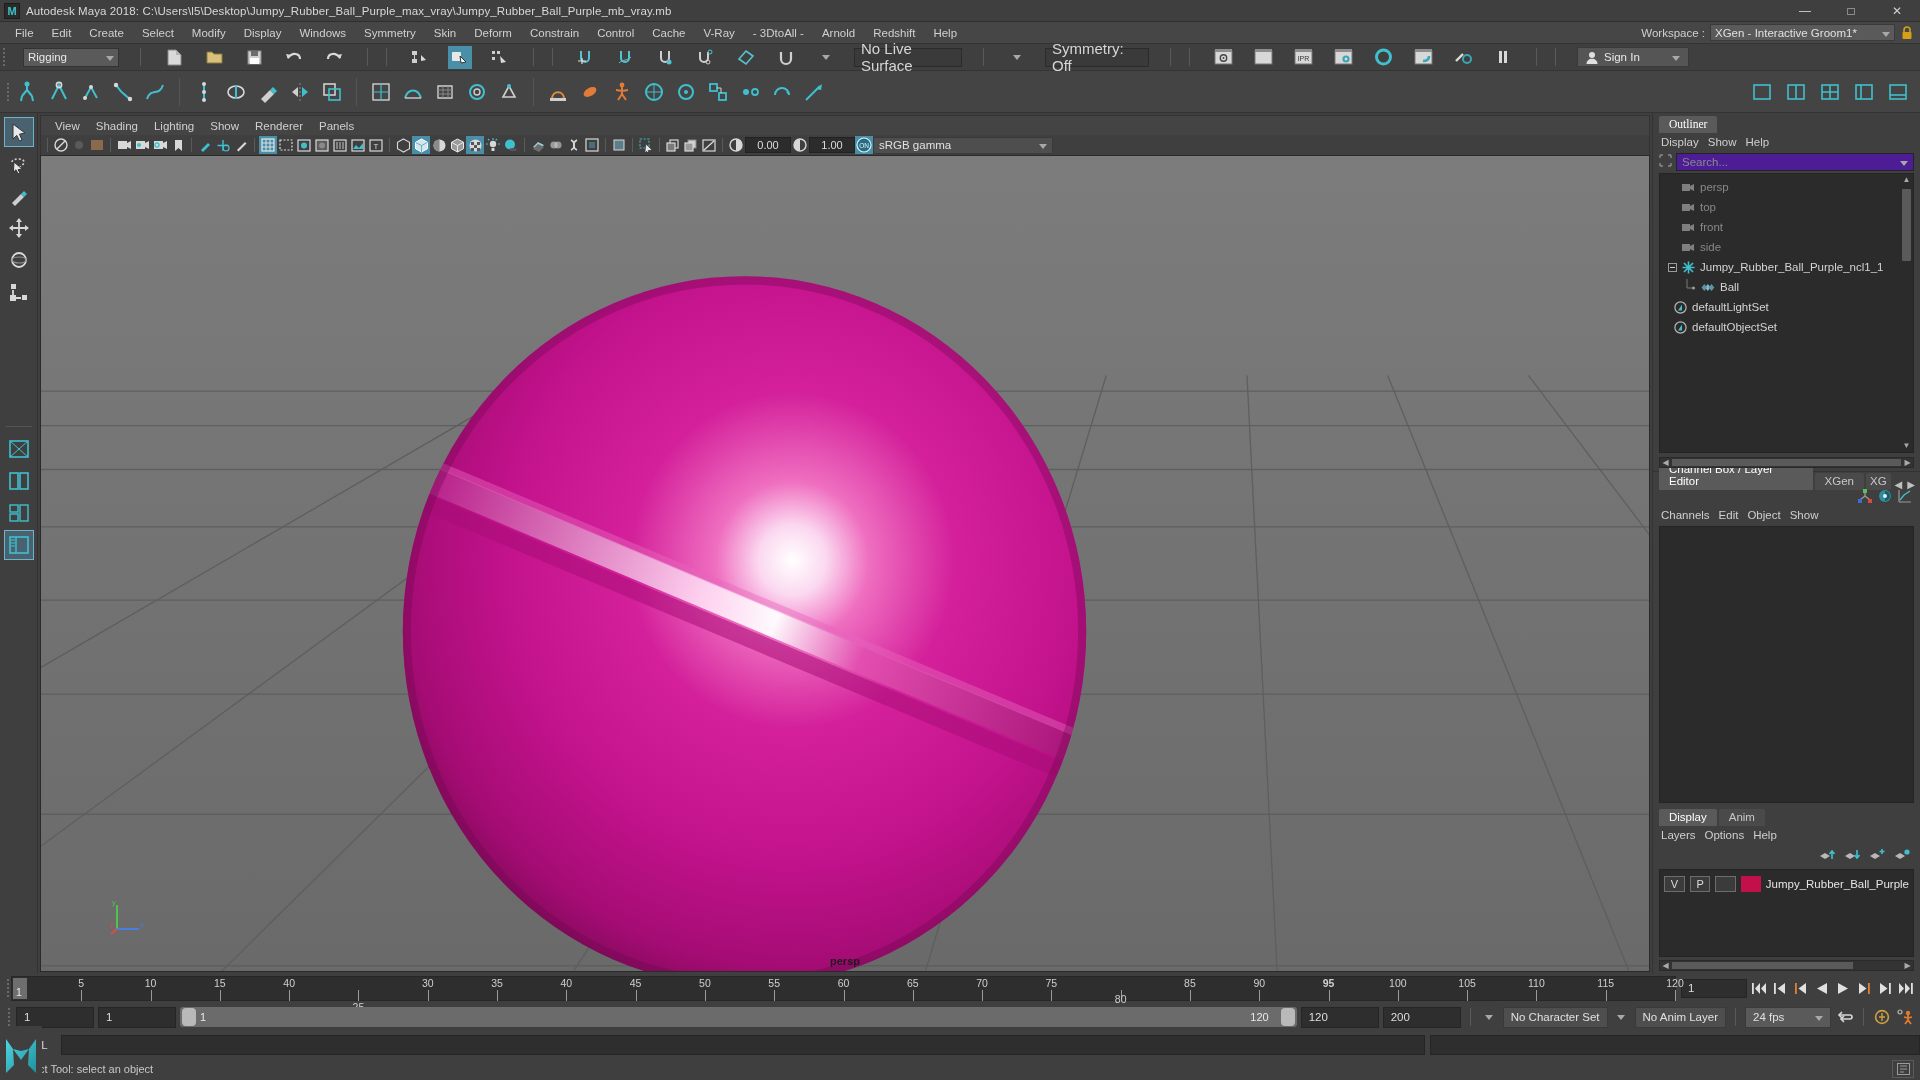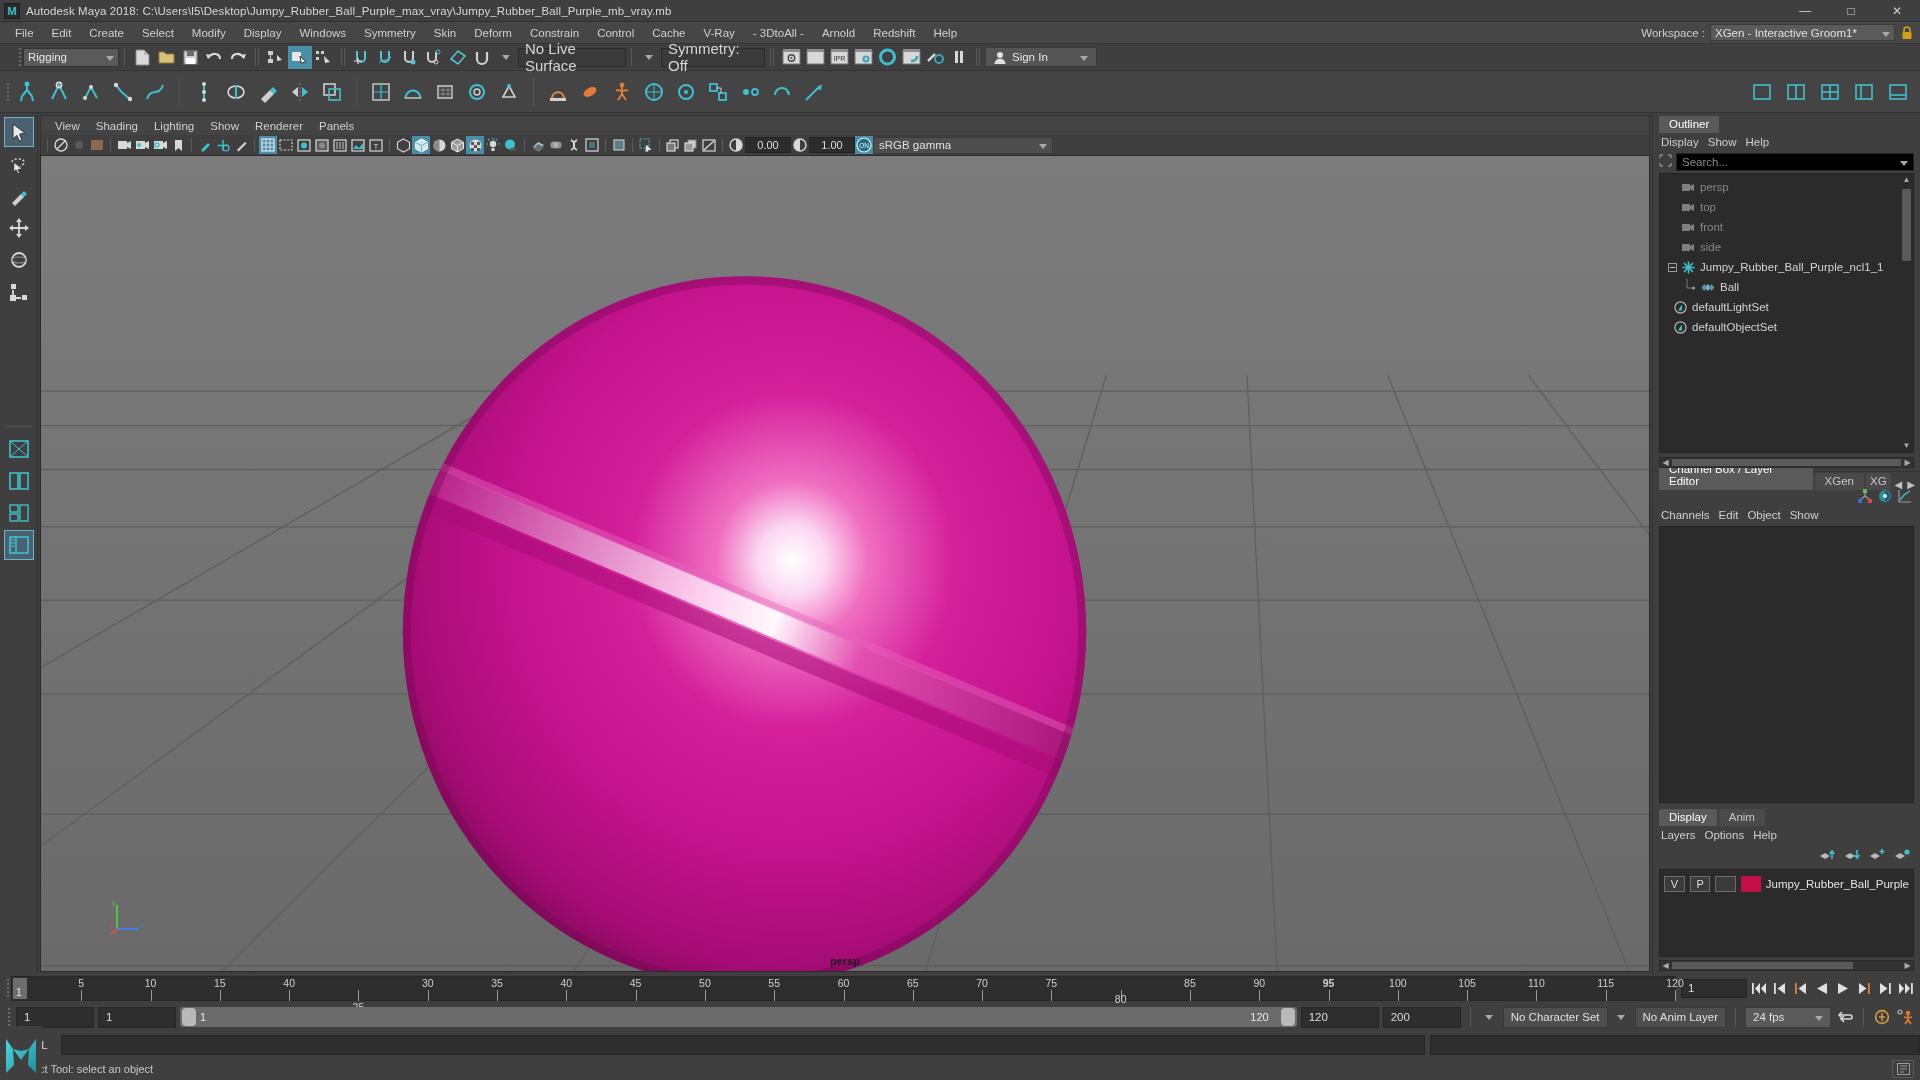--- a/index.html
+++ b/index.html
@@ -23,22 +23,22 @@
      padding-left:6px; border-bottom:1px solid #343434; }
   .menu-item { font-size:11.5px; color:#d0d0d0; padding:2px 9px; cursor:default; }
   .ws-wrap { margin-left:auto; display:flex; align-items:center; padding-right:6px; gap:5px; }
   .ws-label { font-size:11.5px; color:#d0d0d0; }
   .ws-select { background:#5a5a5a; border:1px solid #3a3a3a; height:17px; min-width:185px;
      font-size:11.5px; color:#e0e0e0; display:flex; align-items:center; padding:0 4px; position:relative;}
   .ws-select .arrow { margin-left:auto; }
   .lock-ico { width:14px; height:16px; display:flex; align-items:center; justify-content:center; }
 
   
-  .statusline { height:27px; background:#3f3f3f; display:flex; align-items:center; gap:0px;
-     border-bottom:1px solid #343434; padding-left:16px; }
+  .statusline { height:27px; background:#3f3f3f; display:flex; align-items:center; gap:16px;
+     border-bottom:1px solid #343434; padding-left:0; }
   .grip { width:7px; height:22px; display:flex; flex-direction:column; justify-content:center;
      align-items:center; gap:2px; flex:none; }
   .grip i { width:2px; height:2px; background:#6a6a6a; display:block; }
   .menu-sel { background:#5a5a5a; border:1px solid #333; height:19px; width:96px; font-size:11.5px;
      color:#e8e8e8; display:flex; align-items:center; padding:0 4px; }
   .sep { width:1px; height:18px; background:#5a5a5a; margin:0 5px; flex:none; }
   .sbtn { width:24px; height:23px; display:flex; align-items:center; justify-content:center; flex:none; }
   .sbtn.on { background:#4a8fa8; }
   .txtfield { background:#3a3a3a; border:1px solid #2b2b2b; height:19px; font-size:15px;
      color:#d6d6d6; display:flex; align-items:center; padding:0 6px; }
@@ -83,28 +83,28 @@
   .viewport { flex:1; position:relative; overflow:hidden; background:#6e6e6e;
      border:1px solid #2a2a2a; }
   .vp-label { position:absolute; bottom:4px; left:50%; transform:translateX(-50%);
      font-size:11px; color:#1b1b1b; font-weight:bold; }
   .axis { position:absolute; left:68px; bottom:36px; width:36px; height:36px; }
 
   
   .rightcol { width:268px; background:#3f3f3f; display:flex; flex-direction:column;
      border-left:1px solid #333; }
   .tabrow { height:20px; display:flex; align-items:flex-end; background:#3f3f3f; padding-left:6px;
-     gap:2px; }
+     gap:2px;font-family:Liberation Serif, serif; }
   .tab { font-size:11.5px; padding:2px 10px 3px; background:#4a4a4a; color:#c8c8c8;
      border-top-left-radius:2px; border-top-right-radius:2px; }
   .tab.act { background:#5a5a5a; color:#fff; }
   .panel-menubar { height:18px; display:flex; align-items:center; padding-left:8px; background:#3f3f3f; }
   .pm { font-size:11.5px; color:#cfcfcf; padding:0 9px 0 0; }
   .searchrow { height:22px; display:flex; align-items:center; gap:4px; padding:0 6px; }
-  .searchbox { flex:1; background:#000000; border:1px solid #242424; height:18px; display:flex;
+  .searchbox { flex:1; background:#4c1d95; border:1px solid #242424; height:18px; display:flex;
      align-items:center; padding:0 5px; font-size:11.5px; color:#8a8a8a; }
   .outliner-list { flex:1; background:#2b2b2b; border:1px solid #242424; margin:0 6px 4px;
      overflow:hidden; position:relative; padding-top:3px; }
   .olrow { height:20px; display:flex; align-items:center; font-size:11.5px; padding-left:22px; gap:5px; }
   .olrow.dim { color:#888; }
   .olrow .nm { color:#d4d4d4; }
   .vscroll { position:absolute; right:1px; top:1px; bottom:1px; width:11px; background:#2b2b2b; }
   .vthumb { position:absolute; left:1px; right:1px; top:14px; height:72px; background:#5a5a5a; border-radius:1px;}
   .hscroll { height:11px; background:#333; margin:0 6px 3px; position:relative; border:1px solid #2a2a2a;}
   .hthumb { position:absolute; left:12px; right:12px; top:1px; bottom:1px; background:#5a5a5a;}

